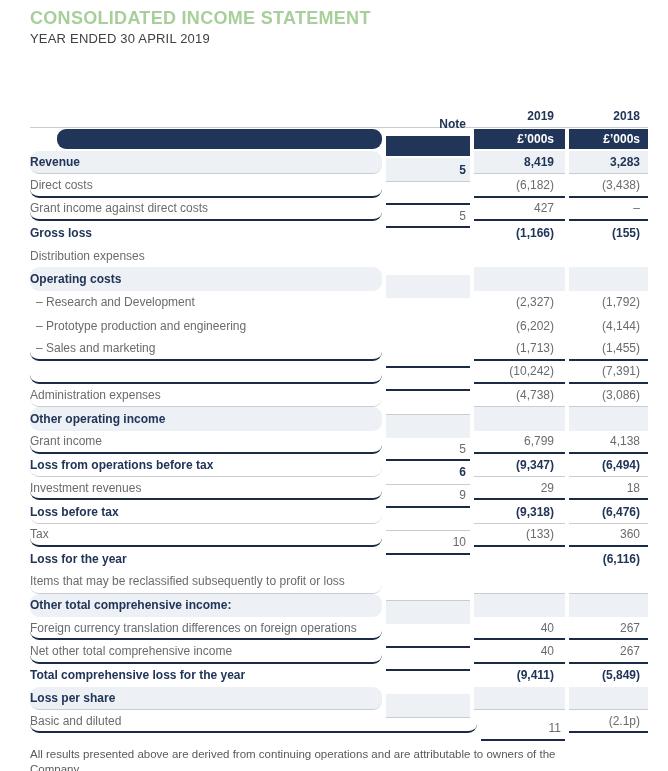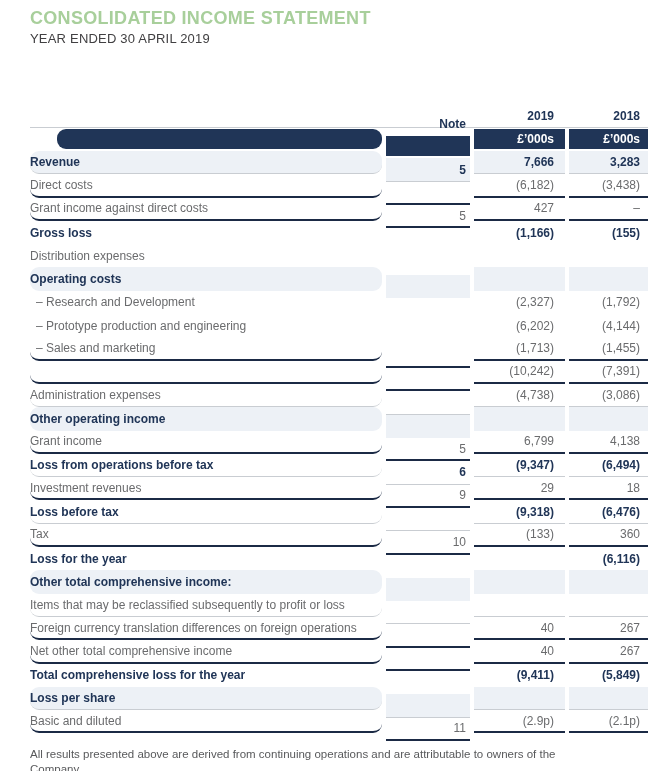--- a/index.html
+++ b/index.html
@@ -66,21 +66,21 @@
       <div class="cell label"></div>
       <div class="cell note"></div>
       <div class="cell num1">£’000s</div>
       <div class="cell num2">£’000s</div>
     </div>
 
     <div id="rows-container">
         <div class="row bold band b-thin">
     <div class="cell label">Revenue</div>
     <div class="cell note">5</div>
-    <div class="cell num1">7,666</div>
+    <div class="cell num1">8,419</div>
     <div class="cell num2">3,283</div>
   </div>
         <div class="row b-dark">
     <div class="cell label">Direct costs</div>
     <div class="cell note"></div>
     <div class="cell num1">(6,182)</div>
     <div class="cell num2">(3,438)</div>
   </div>
         <div class="row b-dark">
     <div class="cell label">Grant income against direct costs</div>
@@ -170,32 +170,32 @@
     <div class="cell label">Tax</div>
     <div class="cell note">10</div>
     <div class="cell num1">(133)</div>
     <div class="cell num2">360</div>
   </div>
         <div class="row bold b-none">
     <div class="cell label">Loss for the year</div>
     <div class="cell note"></div>
     <div class="cell num2">(6,116)</div>
   </div>
+        <div class="row b-thin">
+    <div class="cell label">Items that may be reclassified subsequently to profit or loss</div>
+    <div class="cell note"></div>
+    <div class="cell num1"></div>
+    <div class="cell num2"></div>
+  </div>
         <div class="row bold band b-none">
     <div class="cell label">Other total comprehensive income:</div>
     <div class="cell note"></div>
     <div class="cell num1"></div>
     <div class="cell num2"></div>
   </div>
-        <div class="row b-thin">
-    <div class="cell label">Items that may be reclassified subsequently to profit or loss</div>
-    <div class="cell note"></div>
-    <div class="cell num1"></div>
-    <div class="cell num2"></div>
-  </div>
         <div class="row b-dark">
     <div class="cell label">Foreign currency translation differences on foreign operations</div>
     <div class="cell note"></div>
     <div class="cell num1">40</div>
     <div class="cell num2">267</div>
   </div>
         <div class="row b-dark">
     <div class="cell label">Net other total comprehensive income</div>
     <div class="cell note"></div>
     <div class="cell num1">40</div>
@@ -209,20 +209,19 @@
   </div>
         <div class="row bold band b-thin">
     <div class="cell label">Loss per share</div>
     <div class="cell note"></div>
     <div class="cell num1"></div>
     <div class="cell num2"></div>
   </div>
         <div class="row b-dark">
     <div class="cell label">Basic and diluted</div>
     <div class="cell note">11</div>
-    <div class="cell num1">(2.9p)</div>
     <div class="cell num2">(2.1p)</div>
   </div>
       </div>
   </div>
 
   <p class="footnote">All results presented above are derived from continuing operations and are attributable to owners of the Company.</p>
 </div>
 
 </body></html>

